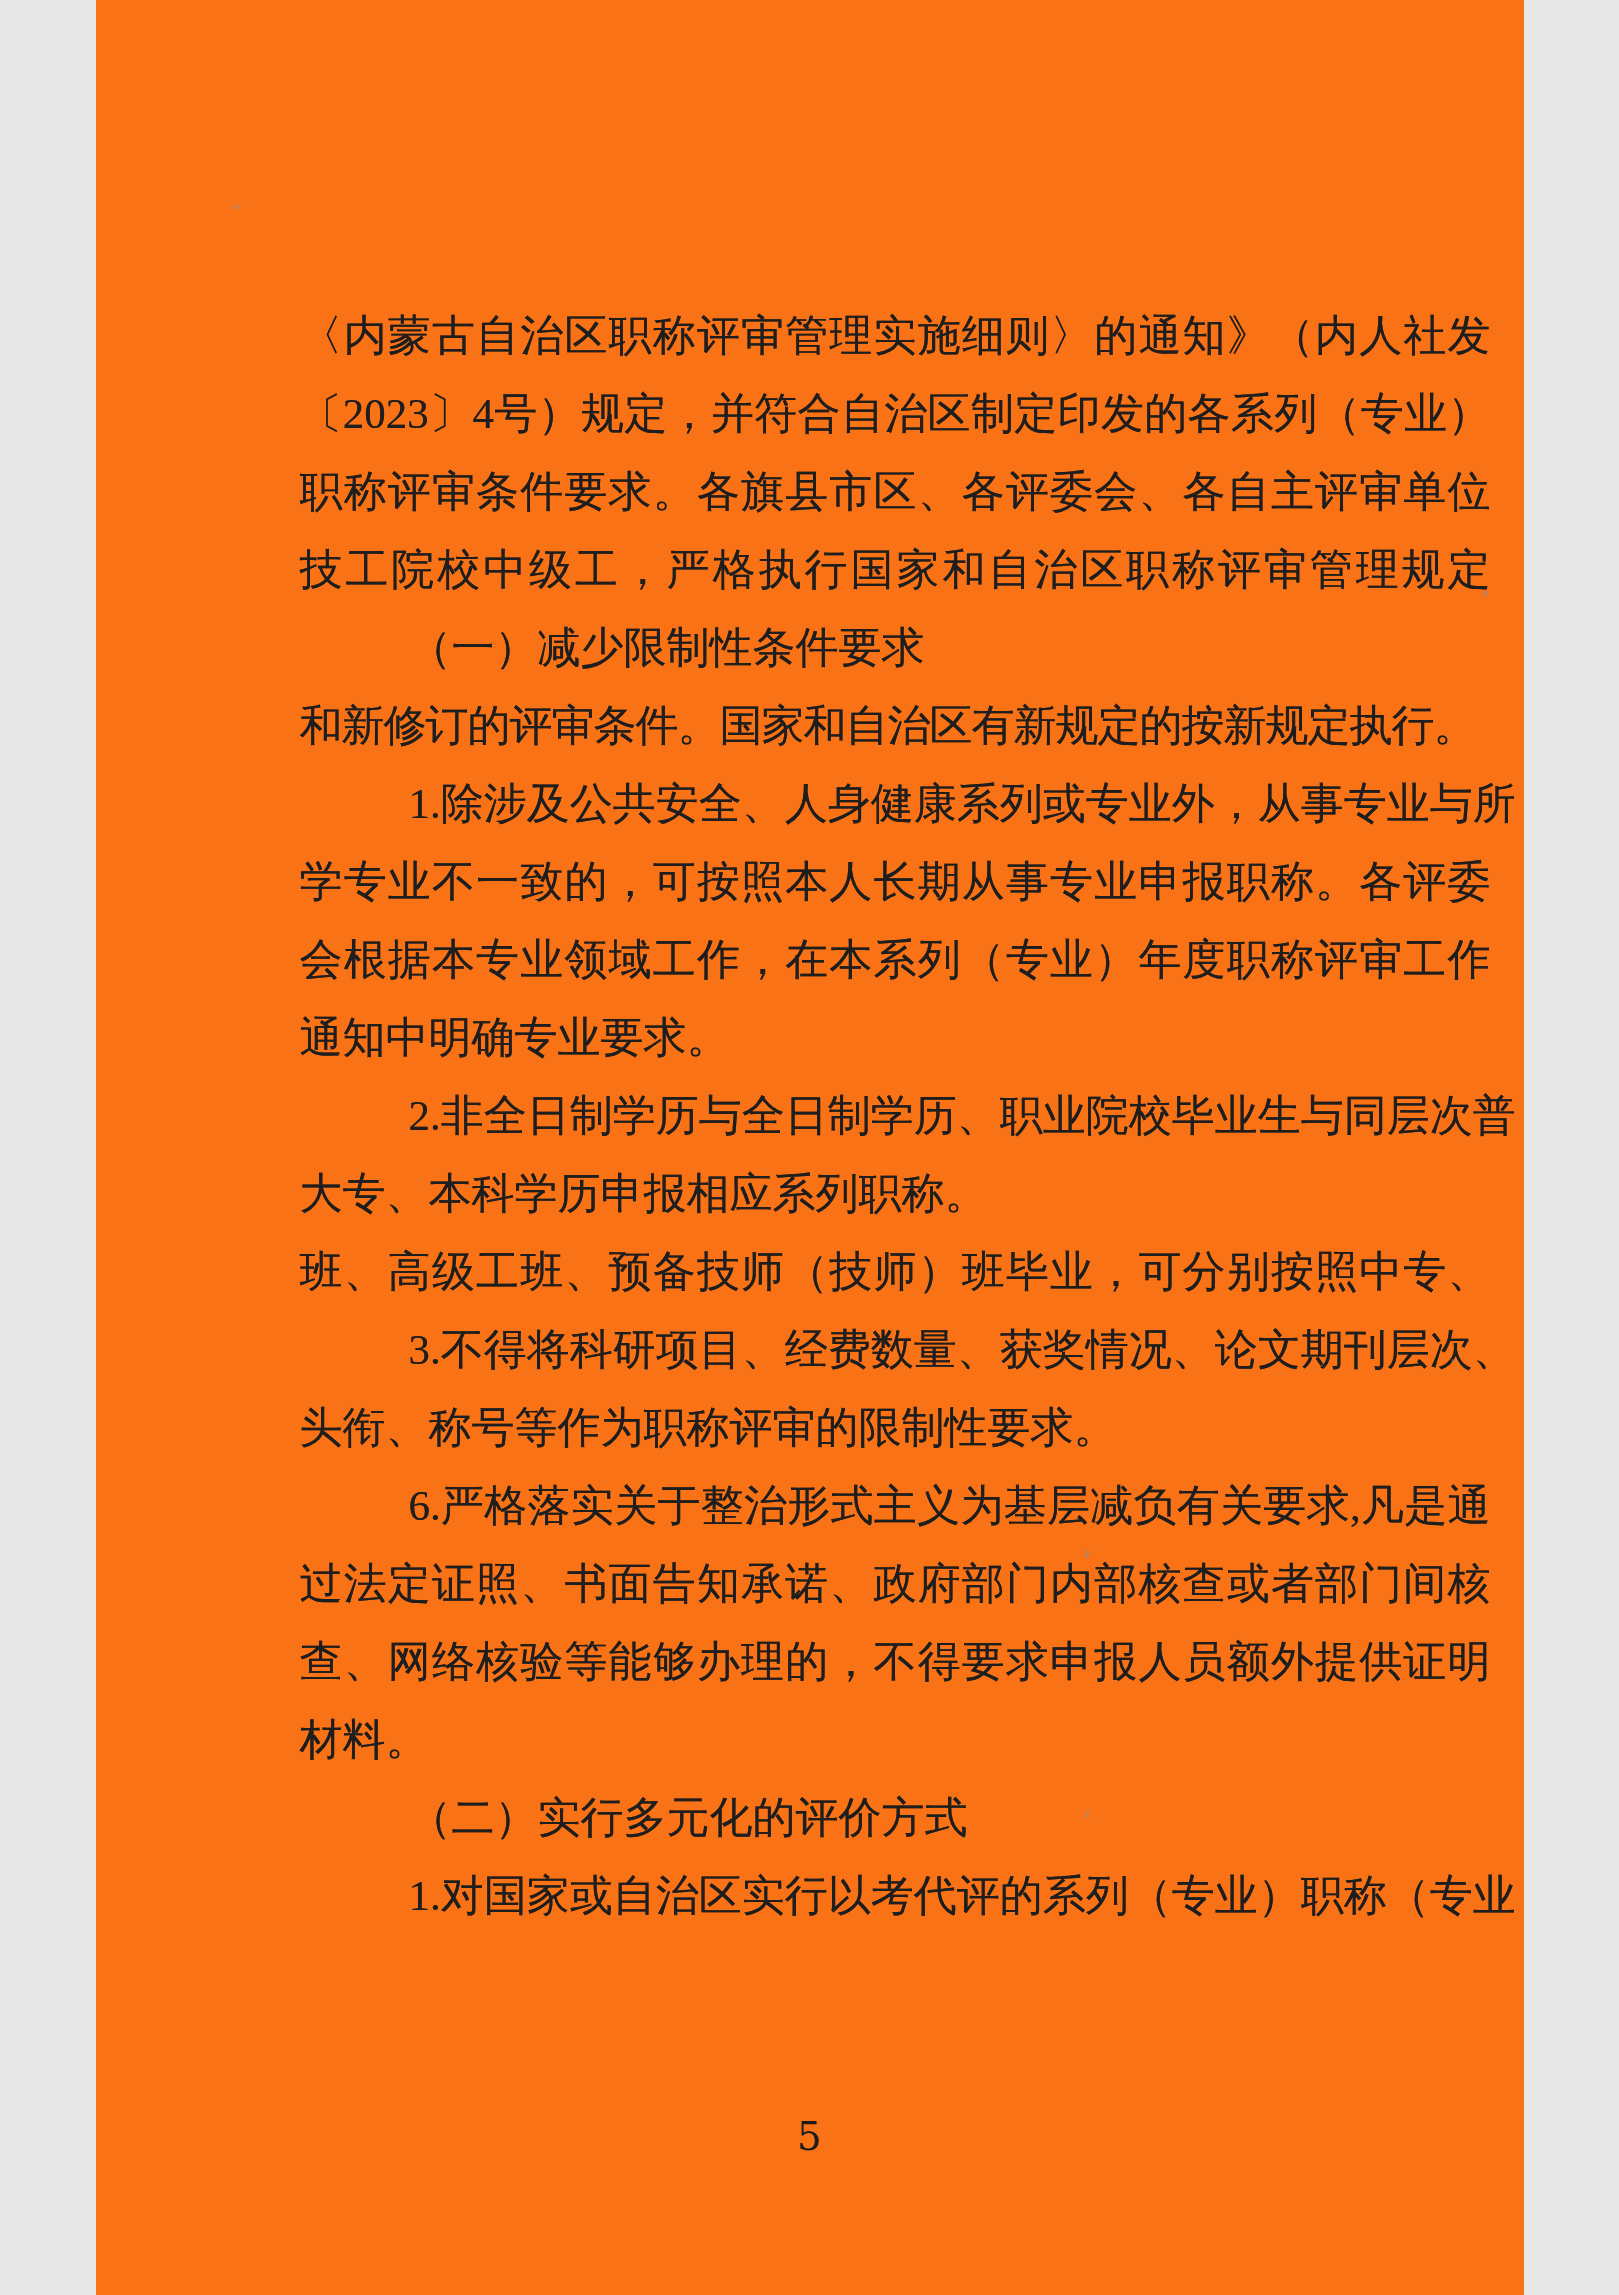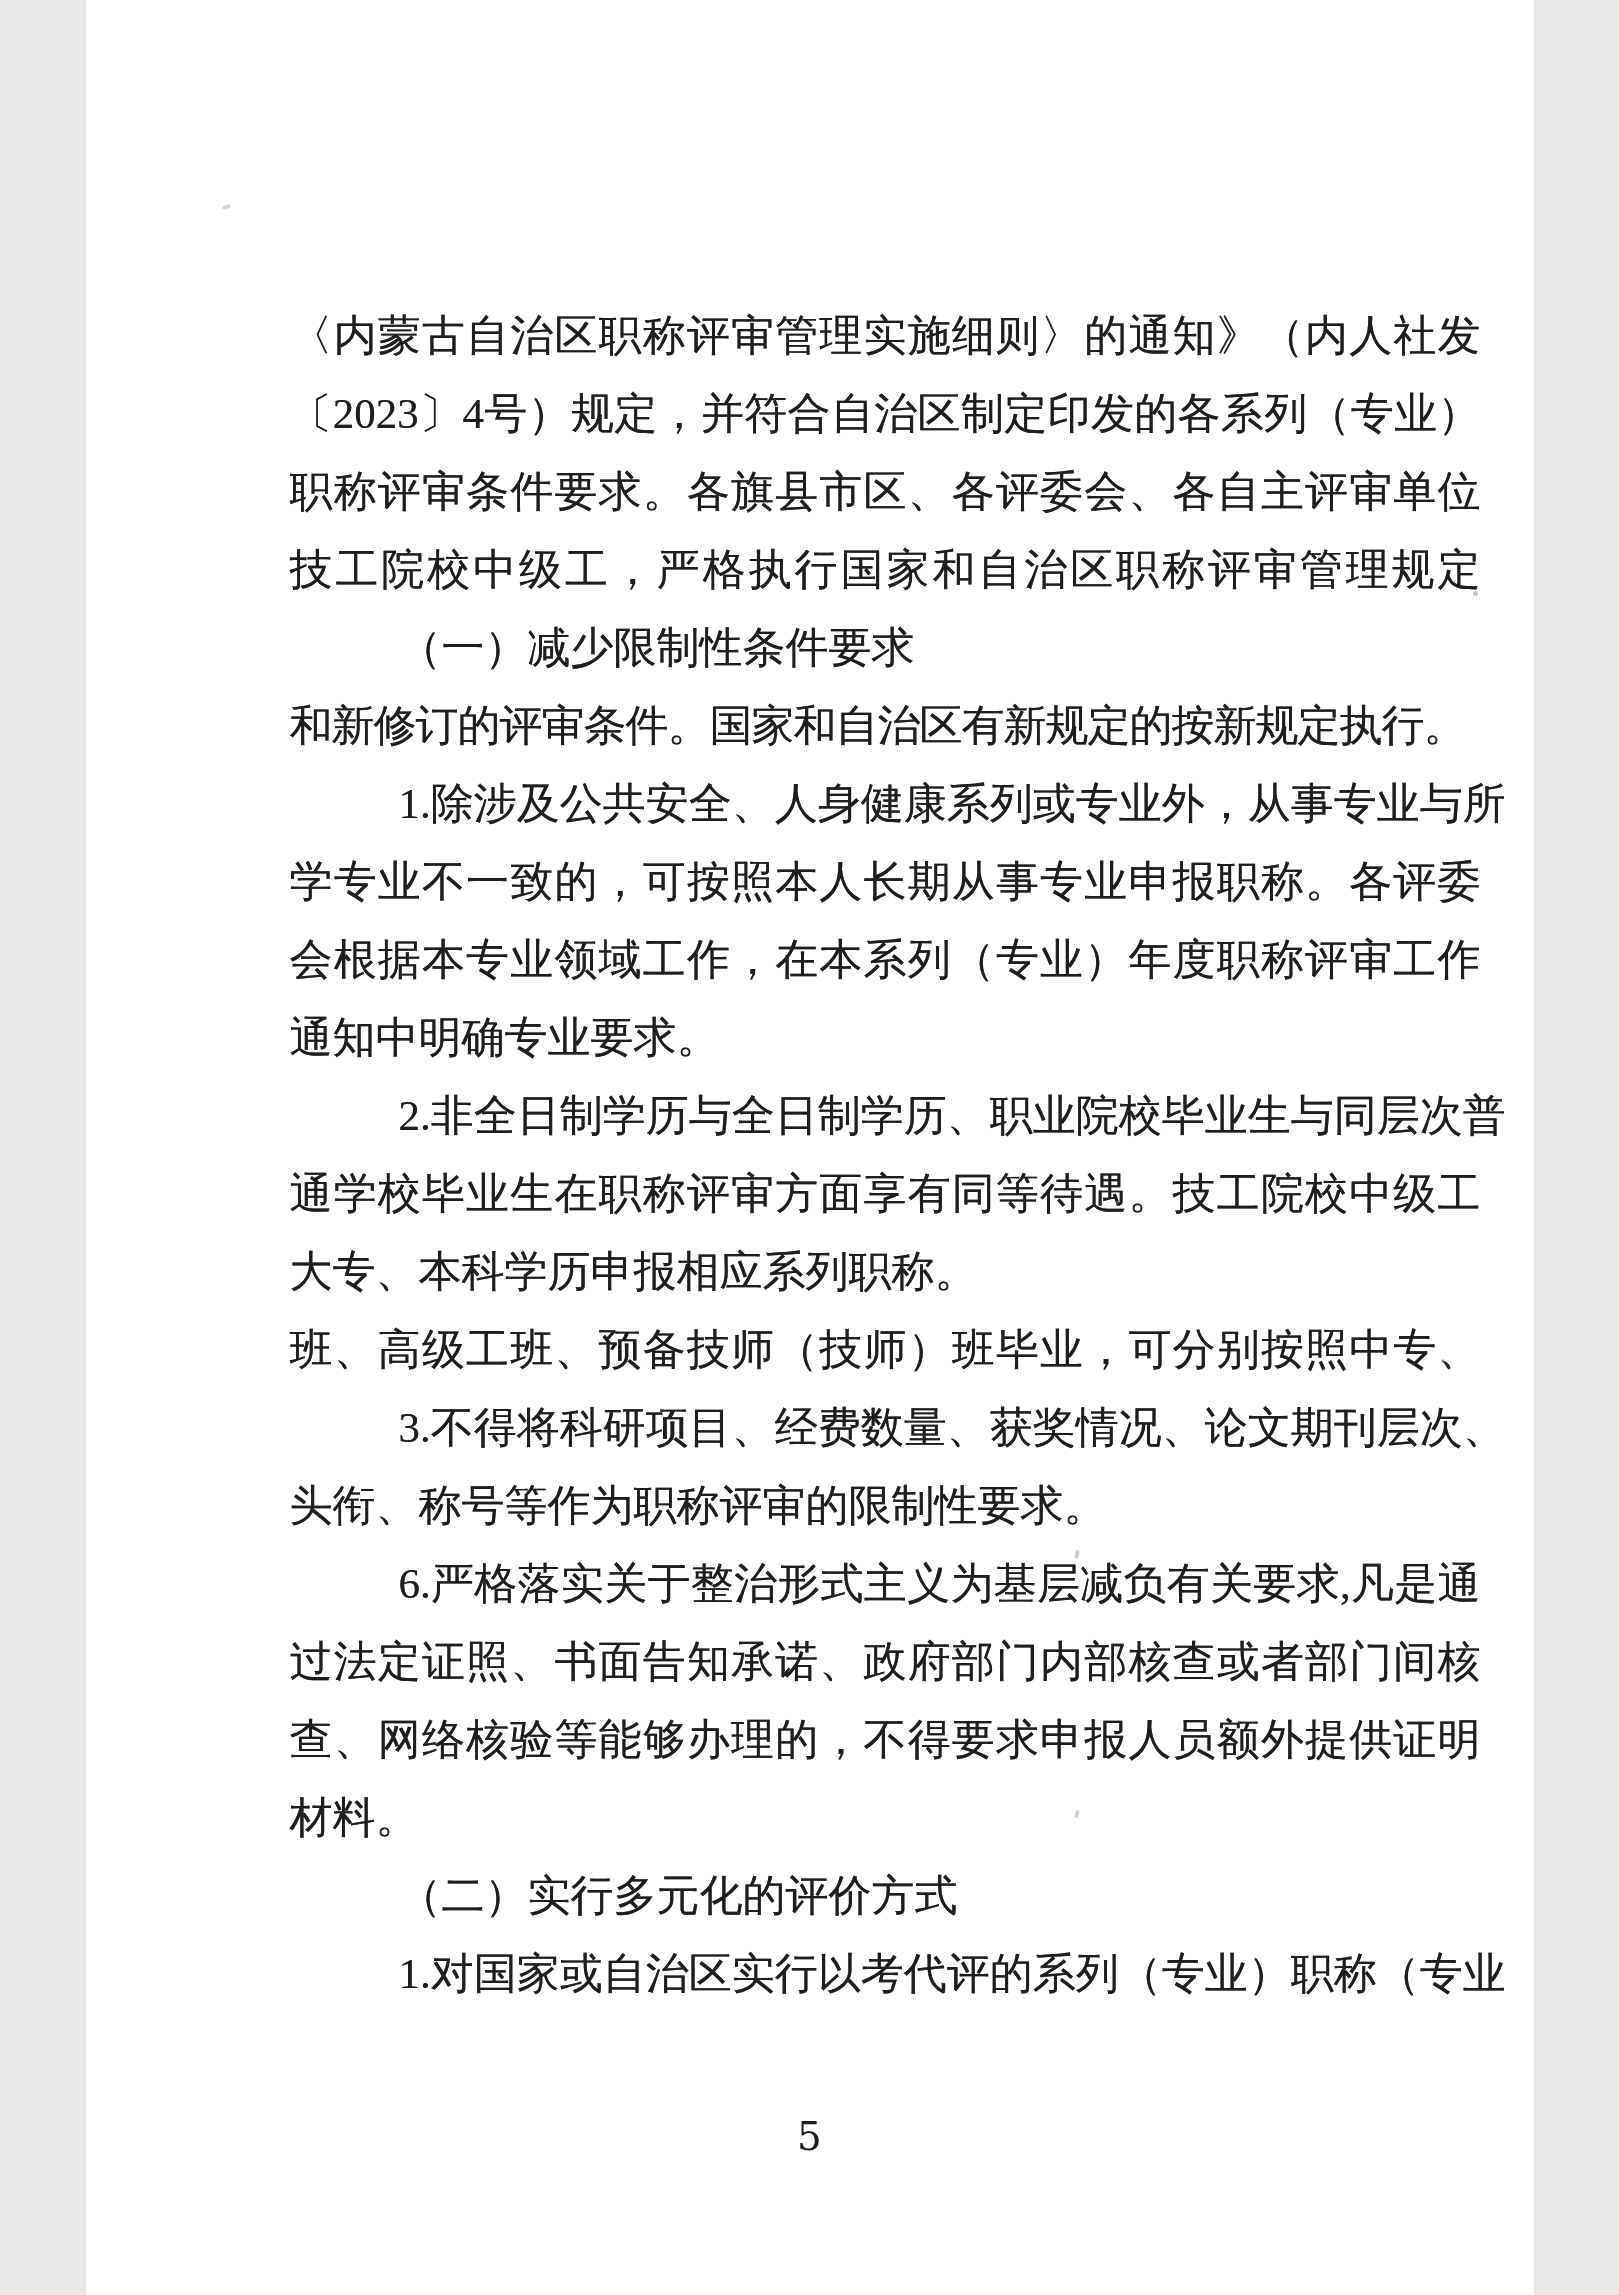--- a/index.html
+++ b/index.html
@@ -1,24 +1,23 @@
 <!DOCTYPE html>
 <html style="font-size:14px"><head>
 <meta charset="utf-8">
 <style>
   html,body { margin:0; padding:0; background:#e8e8e8; }
   .page {
     position:relative;
     width:1428px; height:2295px;
     margin:0 auto;
-    background:#ffffff;
+    background:#f97316;
     font-family:"Liberation Serif", serif;
     color:#1e1e1e;
     overflow:hidden;
-    padding-left:20px;
   }
   .textblock {
     position:absolute;
     left:204px; top:297px;
     width:1191px;
   }
   .line {
     height:78px;
     line-height:78px;
     font-size:43px;
@@ -76,21 +75,20 @@
       <div class="line justify indent">1.除涉及公共安全、人身健康系列或专业外，从事专业与所</div>
 
       <div class="line justify">学专业不一致的，可按照本人长期从事专业申报职称。各评委</div>
 
       <div class="line justify">会根据本专业领域工作，在本系列（专业）年度职称评审工作</div>
 
       <div class="line natural">通知中明确专业要求。</div>
 
       <div class="line justify indent">2.非全日制学历与全日制学历、职业院校毕业生与同层次普</div>
 
-      <div class="line justify">通学校毕业生在职称评审方面享有同等待遇。技工院校中级工</div>
 
       <div class="line natural">大专、本科学历申报相应系列职称。</div>
 
       <div class="line justify">班、高级工班、预备技师（技师）班毕业，可分别按照中专、</div>
 
       <div class="line justify indent">3.不得将科研项目、经费数量、获奖情况、论文期刊层次、</div>
 
       <div class="line natural">头衔、称号等作为职称评审的限制性要求。</div>
 
       <div class="line justify indent">6.严格落实关于整治形式主义为基层减负有关要求,凡是通</div>

